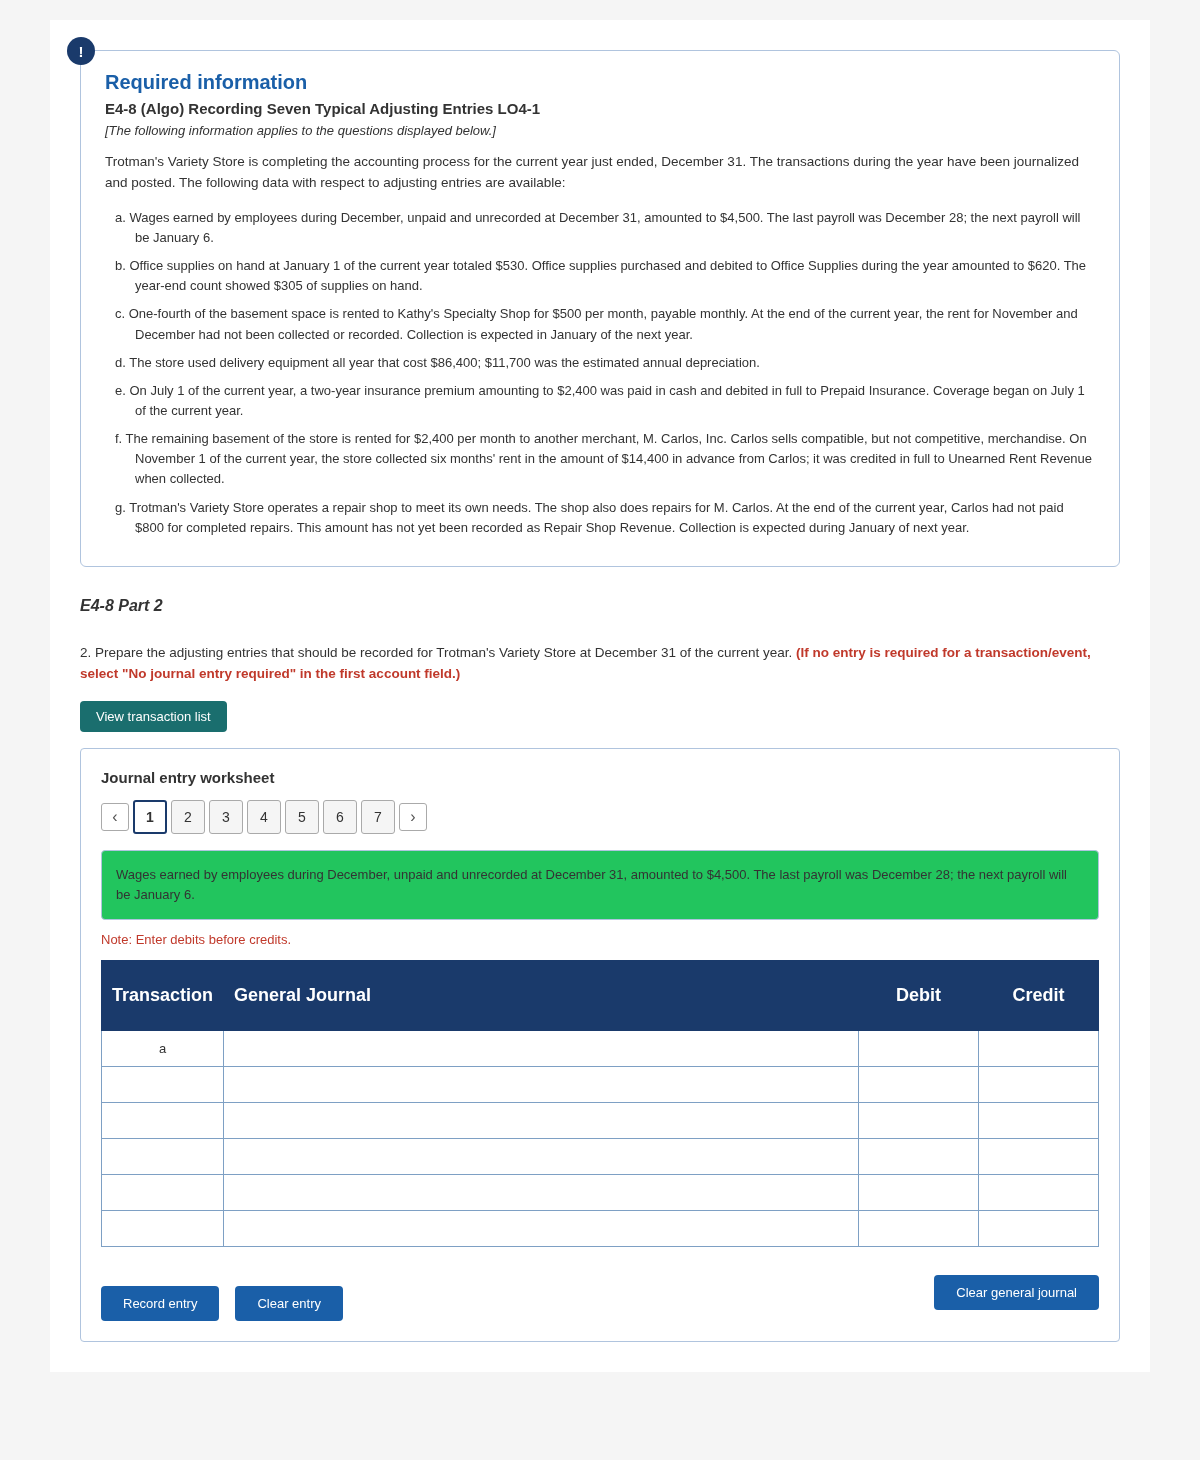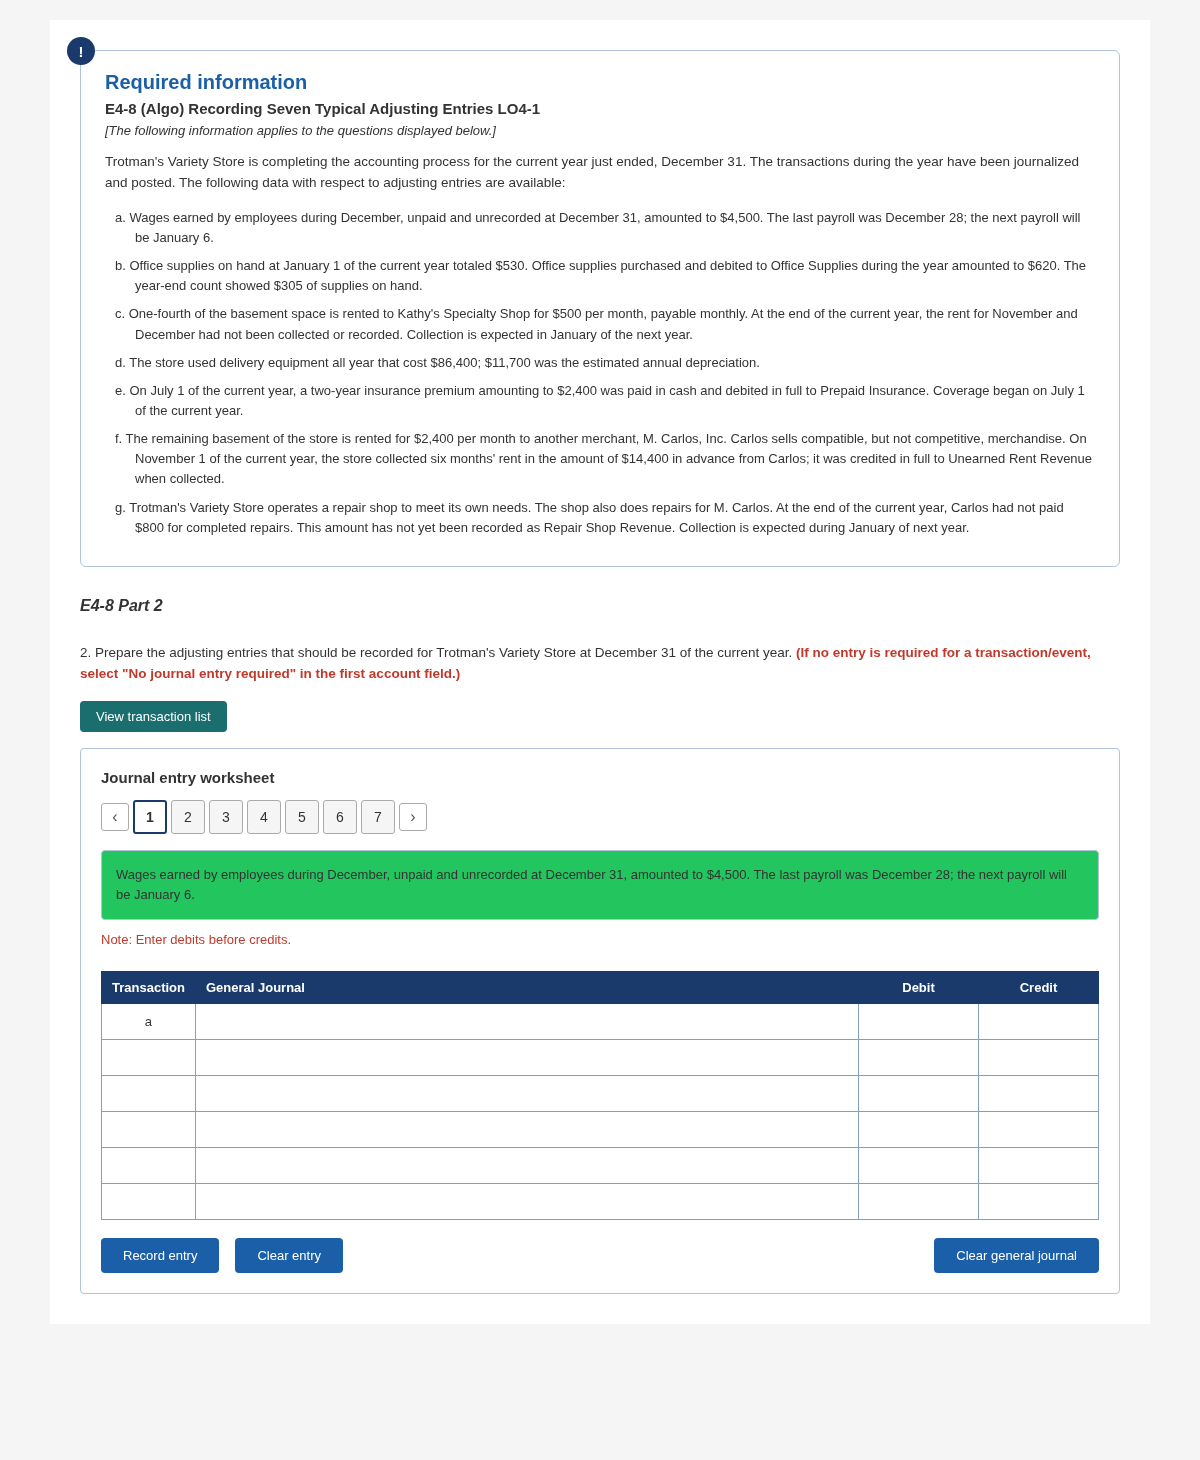--- a/index.html
+++ b/index.html
@@ -164,35 +164,35 @@
       font-size: 13px;
       line-height: 1.55;
       margin-bottom: 12px;
       background: #22c55e;
       color: #333;
     }
 
     .note-text {
       color: #c0392b;
       font-size: 13px;
-      margin-bottom: 24px;
+      margin-bottom: 13px;
     }
 
     
     .journal-table {
       width: 100%;
       border-collapse: collapse;
       margin-bottom: 18px;
     }
     .journal-table thead tr th {
       background: #1a3a6b;
       color: #fff;
-      font-size: 13px;
-      font-weight: bold;
-      padding: 8px 10px;
+      font-size: 18px;
+      font-weight: bold;
+      padding: 24px 10px;
       border: 1px solid #1a3a6b;
       text-align: left;
     }
     .journal-table thead tr th.debit-col,
     .journal-table thead tr th.credit-col {
       text-align: center;
       width: 120px;
     }
     .journal-table tbody tr td {
       border: 1px solid #7ea0c4;
@@ -229,20 +229,21 @@
       align-items: center;
     }
     .btn-blue {
       background: #1a5fa8;
       color: #fff;
       border: none;
       padding: 10px 22px;
       border-radius: 4px;
       font-size: 13px;
       cursor: pointer;
+      margin-top: 21px;
     }
     .btn-blue-right {
       background: #1a5fa8;
       color: #fff;
       border: none;
       padding: 10px 22px;
       border-radius: 4px;
       font-size: 13px;
       cursor: pointer;
       margin-left: auto;

